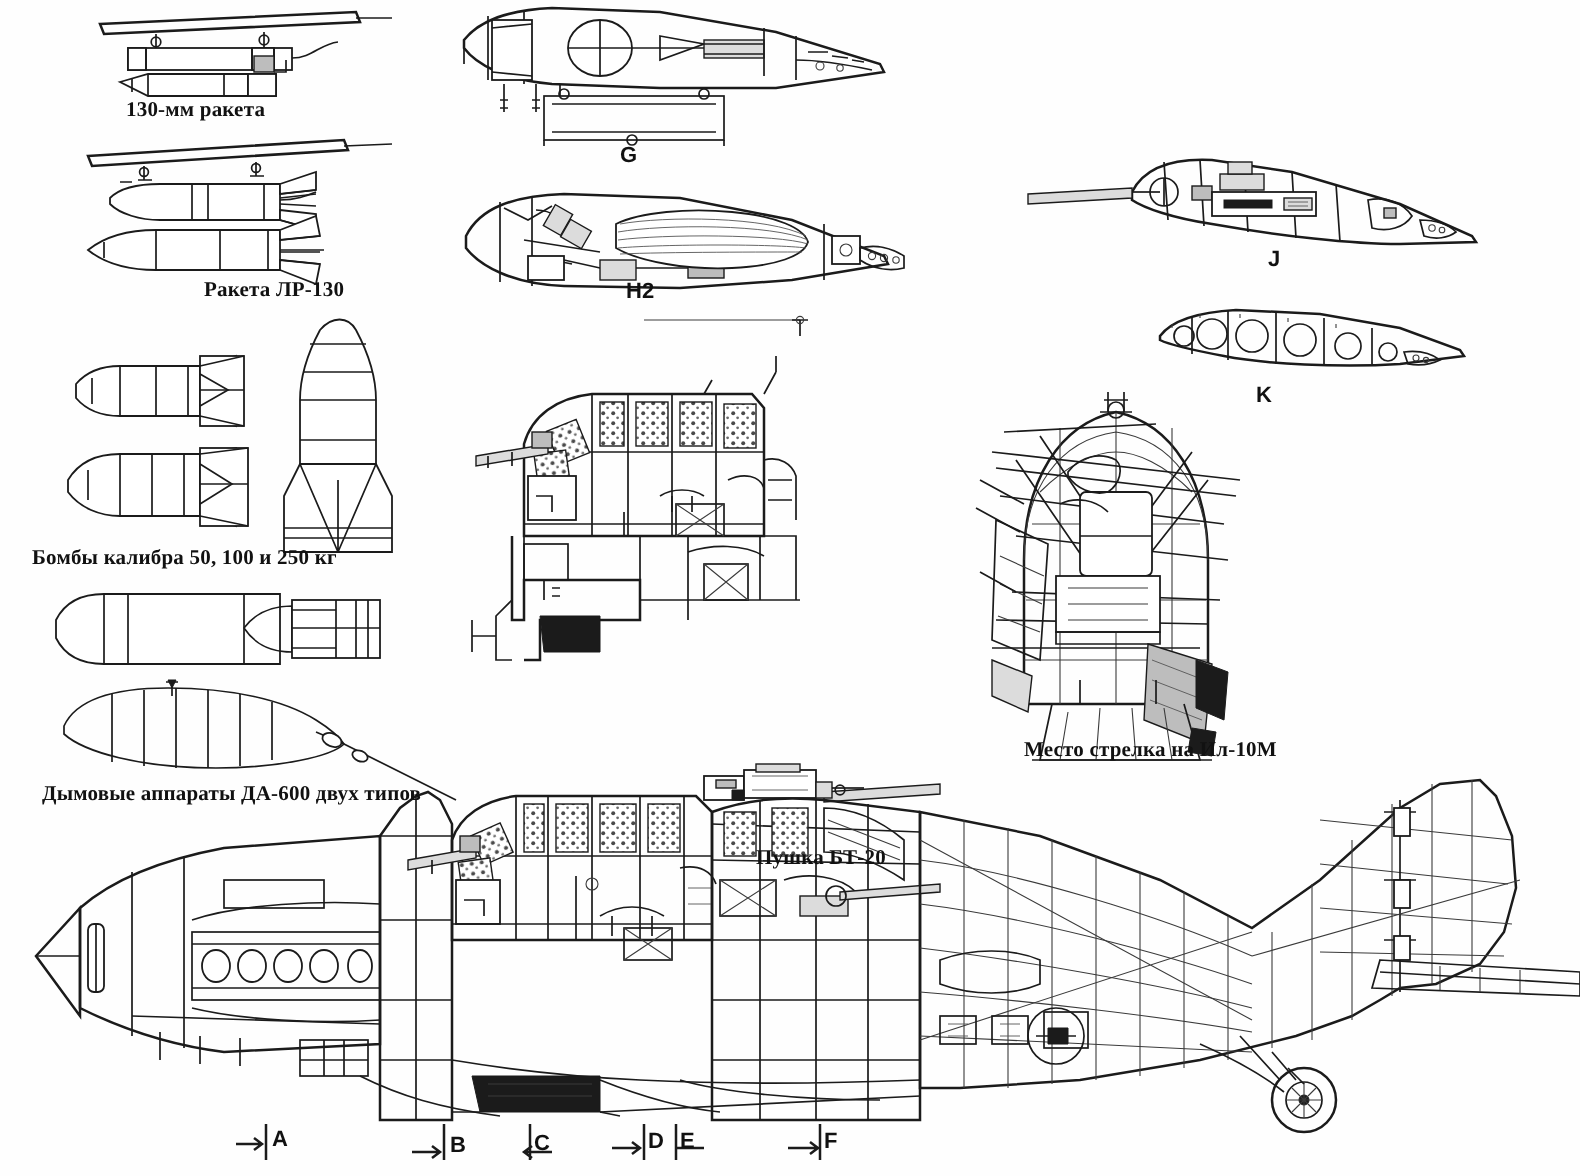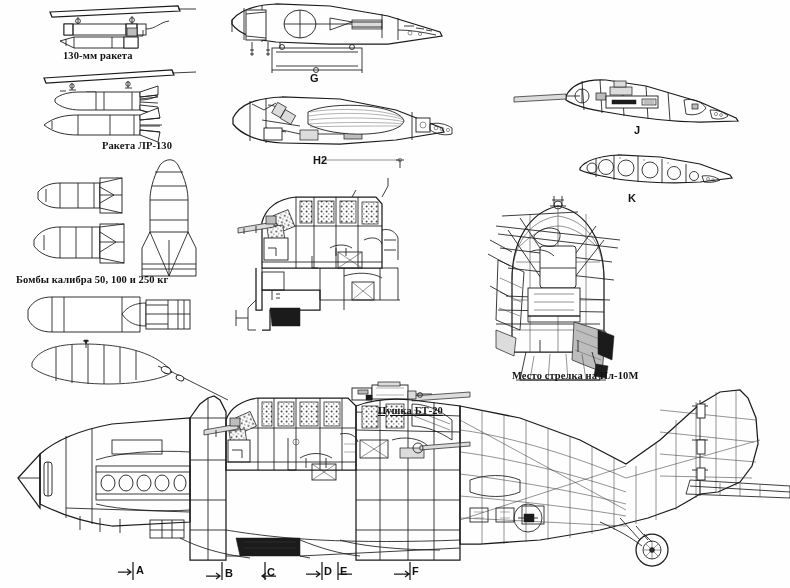--- a/index.html
+++ b/index.html
@@ -496,25 +496,26 @@
     <path class="ln2" d="M206 576 L219 576 M216 573 L220 576 L216 579 M222 562 L222 580"></path>
     <path class="ln2" d="M265 562 L265 580 M263 576 L276 576 M266 573 L262 576 L266 579"></path>
     <path class="ln2" d="M306 574 L319 574 M316 571 L320 574 L316 577 M322 562 L322 580 M338 562 L338 580 M338 574 L352 574"></path>
     <path class="ln2" d="M394 574 L408 574 M405 571 L409 574 L405 577 M410 562 L410 580"></path>
   </g>
 </svg>
 
 <div class="cap cap-ru" style="left:63px;top:50px;">130-мм ракета</div>
 <div class="cap cap-ru" style="left:62px;top:140px;margin-left:40px;">Ракета ЛР-130</div>
 <div class="cap cap-ru" style="left:16px;top:274px;">Бомбы калибра 50, 100 и 250 кг</div>
-<div class="cap cap-ru" style="left:378px;top:405px;text-decoration:underline;">Пушка БТ-20</div>
+<div class="cap cap-ru" style="left:21px;top:392px;">Дымовые аппараты ДА-600 двух типов</div>
+<div class="cap cap-ru" style="left:378px;top:424px;">Пушка БТ-20</div>
 <div class="cap cap-ru" style="left:512px;top:370px;text-align:center;">Место стрелка на Ил-10М</div>
 
 <div class="cap cap-sec" style="left:310px;top:72px;">G</div>
-<div class="cap cap-sec" style="left:313px;top:154px;">H2</div>
+<div class="cap cap-sec" style="left:313px;top:140px;">H2</div>
 <div class="cap cap-sec" style="left:634px;top:124px;">J</div>
 <div class="cap cap-sec" style="left:628px;top:192px;">K</div>
 
 <div class="cap cap-sec" style="left:136px;top:564px;">A</div>
 <div class="cap cap-sec" style="left:225px;top:567px;">B</div>
 <div class="cap cap-sec" style="left:267px;top:566px;">C</div>
 <div class="cap cap-sec" style="left:324px;top:565px;">D</div>
 <div class="cap cap-sec" style="left:340px;top:565px;">E</div>
 <div class="cap cap-sec" style="left:412px;top:565px;">F</div>
 

